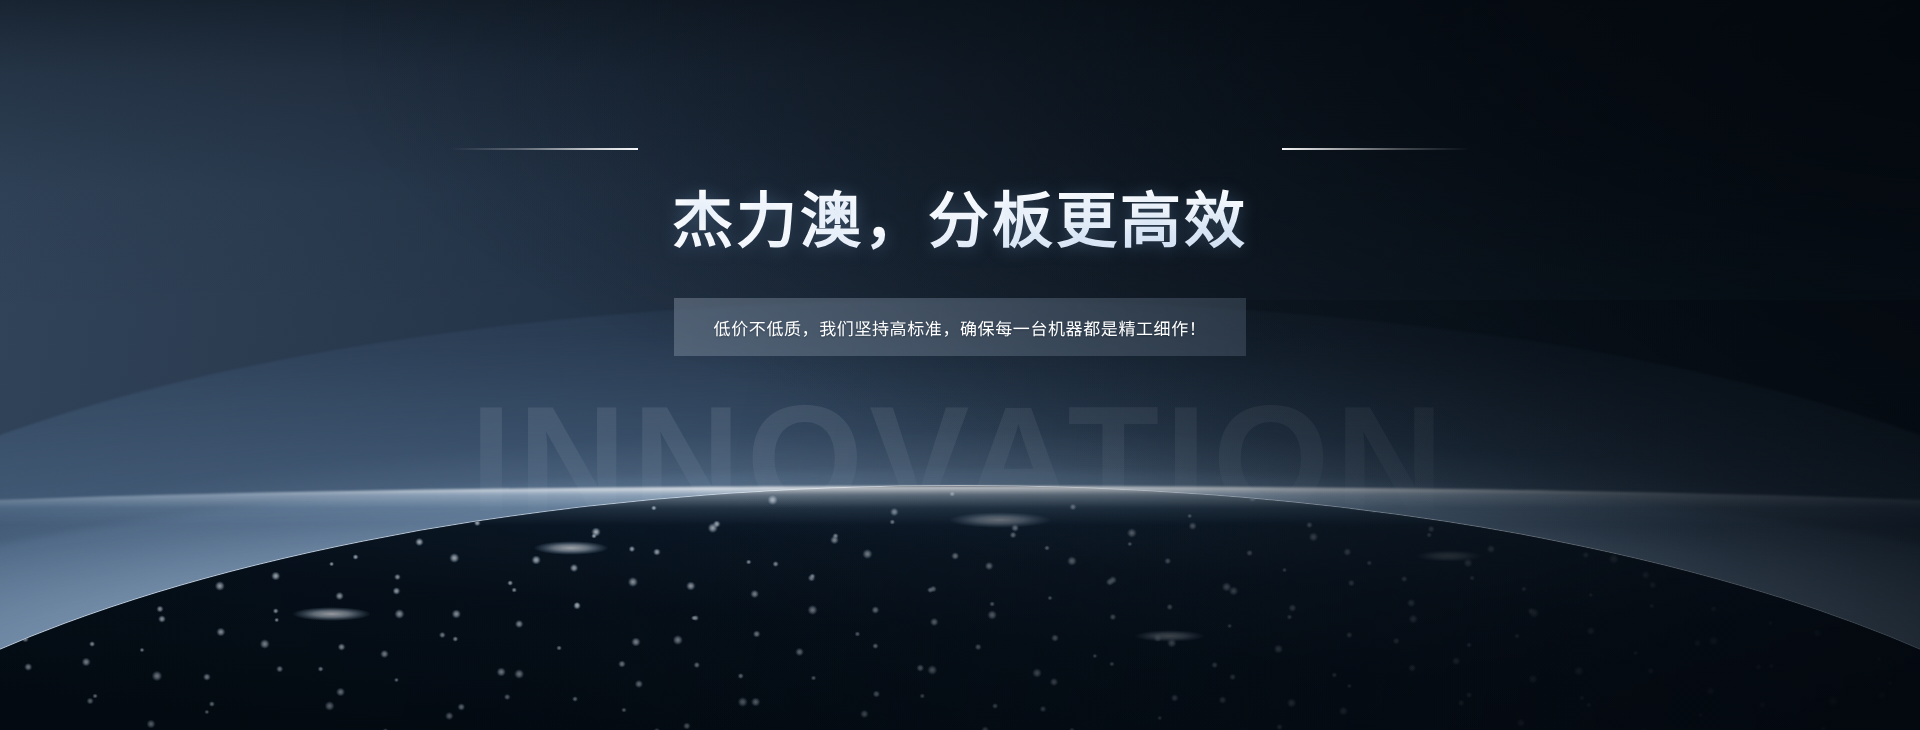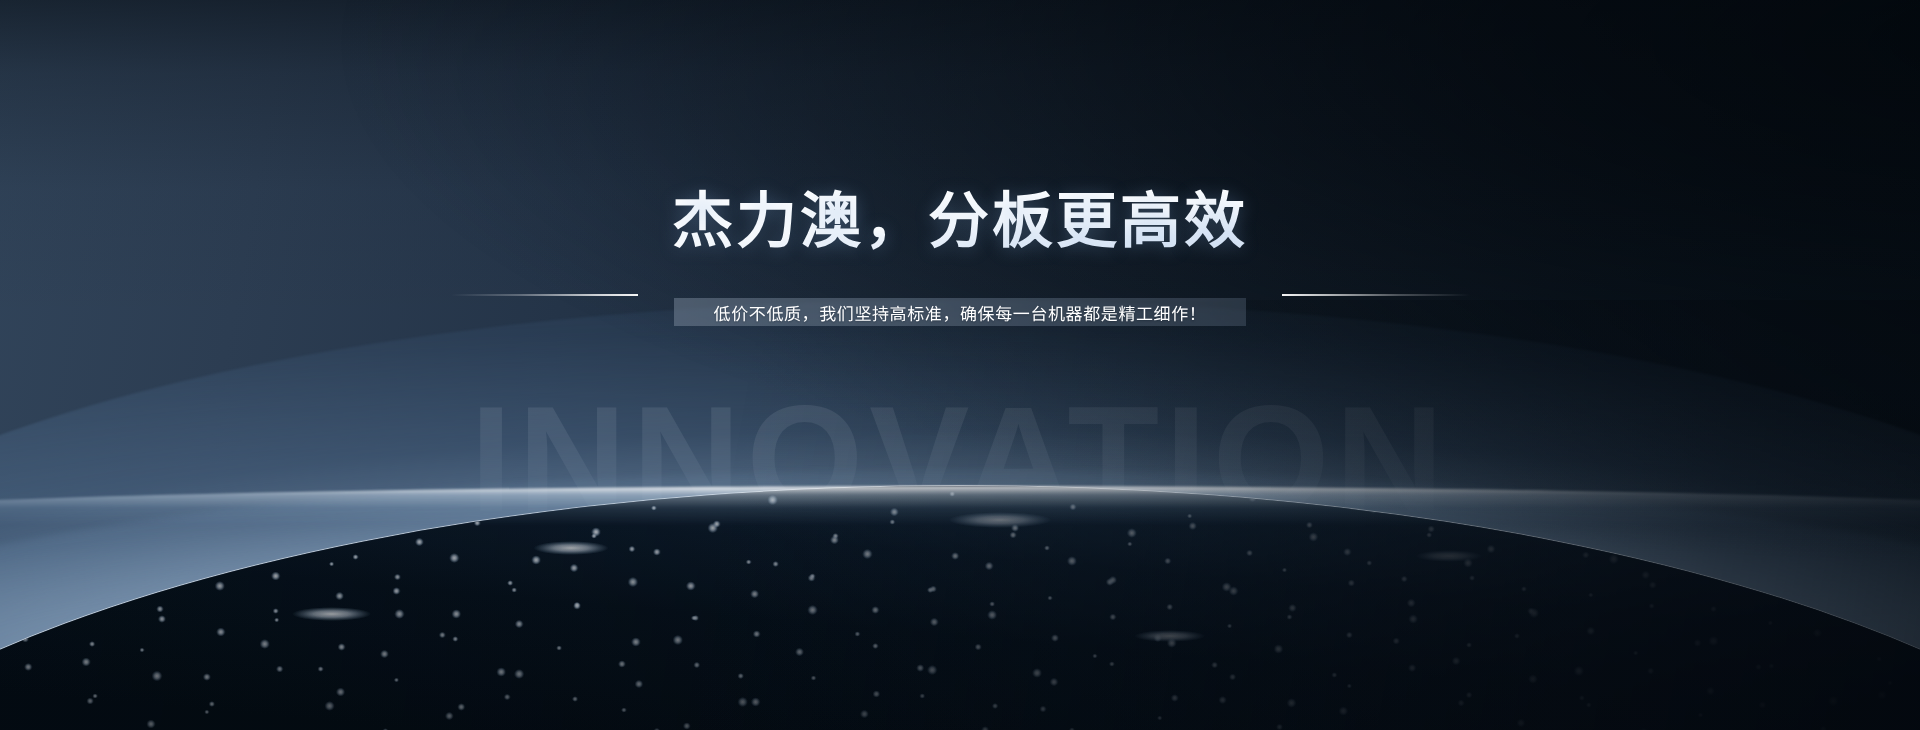--- a/index.html
+++ b/index.html
@@ -200,21 +200,21 @@
     opacity: 0.92;
   }
   .citylights svg { display: block; width: 100%; height: 100%; }
 
   
   .headline-row {
     position: absolute;
     top: 148px;
     left: 0; right: 0;
     display: flex;
-    align-items: flex-end;
+    align-items: flex-start;
     justify-content: center;
     gap: 34px;
   }
   .rule {
     height: 2px;
     width: 188px;
     flex: none;
   }
   .rule-left {
     background: linear-gradient(90deg,
@@ -256,21 +256,21 @@
     white-space: nowrap;
   }
 
   
   .slogan-bar {
     position: absolute;
     top: 298px;
     left: 50%;
     transform: translateX(-50%);
     width: 572px;
-    height: 28px;
+    height: 58px;
     display: flex;
     align-items: center;
     justify-content: center;
     background: linear-gradient(95deg,
       rgba(123,138,156,0.50) 0%,
       rgba(112,128,147,0.47) 40%,
       rgba(96,112,131,0.44) 72%,
       rgba(84,99,118,0.42) 100%);
     backdrop-filter: blur(1px);
   }

